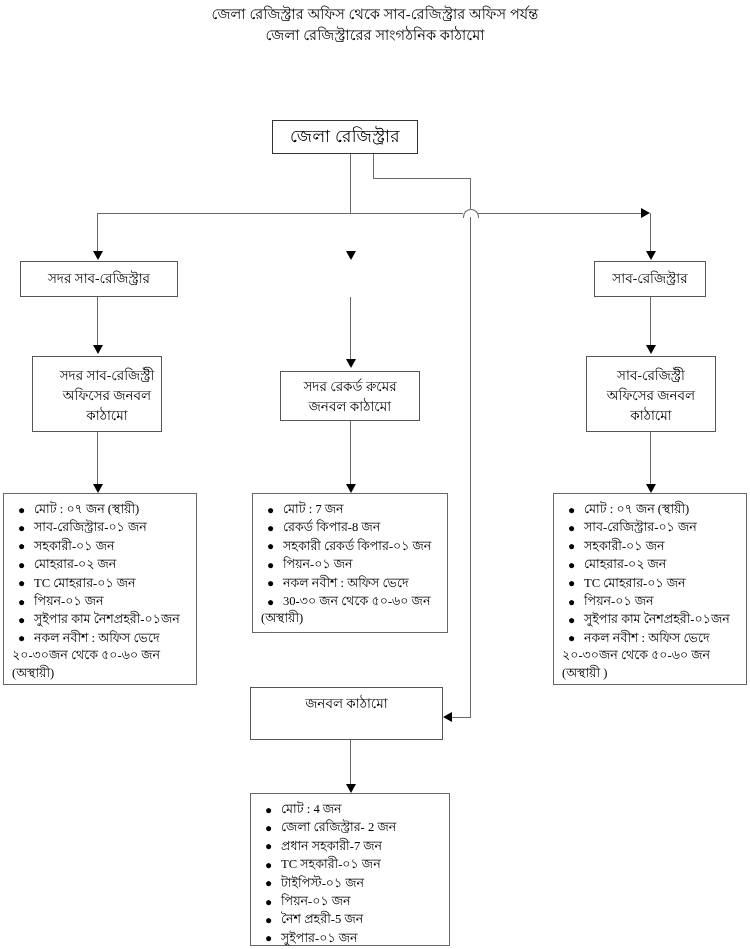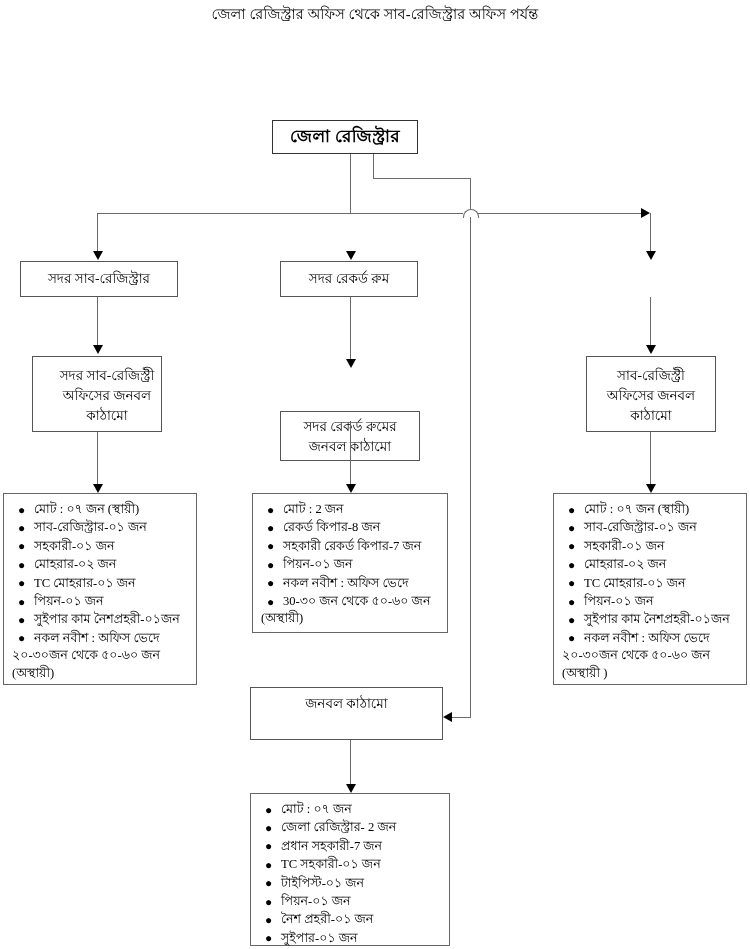--- a/index.html
+++ b/index.html
@@ -45,21 +45,21 @@
     align-items: center;
     justify-content: center;
     text-align: center;
     font-size: 13.5px;
     line-height: 20px;
     padding: 2px 4px;
   }
   .node.root {
     border: 1px solid #333333;
     font-size: 17px;
-    font-weight: bold;
+    font-weight: normal;
     letter-spacing: 0.4px;
   }
   .node .node-text { display: block; width: 100%; }
 
   .listbox {
     position: absolute;
     box-sizing: border-box;
     border: 1px solid #666666;
     background: #ffffff;
     padding: 7px 6px 7px 4px;
@@ -127,20 +127,21 @@
     background: #ffffff;
   }
 </style>
 </head>
 <body>
 
 <div id="chart-root">
 
   <div class="title-block">
     <span class="title-line">জেলা রেজিস্ট্রার অফিস থেকে সাব-রেজিস্ট্রার অফিস পর্যন্ত</span>
+    <span class="title-line">জেলা রেজিস্ট্রারের সাংগঠনিক কাঠামো</span>
   </div>
 
   <div class="node root" style="left:272px; top:120px; width:146px; height:34px;">
     <span class="node-text">জেলা রেজিস্ট্রার</span>
   </div>
 
   <div class="vline" style="left:350px; top:154px; height:60px;"></div>
   <div class="vline" style="left:373px; top:154px; height:24px;"></div>
   <div class="hline" style="left:373px; top:178px; width:97px;"></div>
   <div class="vline" style="left:470px; top:178px; height:31px;"></div>
@@ -155,37 +156,37 @@
 
   <div class="vline" style="left:97px; top:213px; height:38px;"></div>
   <div class="arrow-down" style="left:93px; top:251px;"></div>
   <div class="arrow-down" style="left:346px; top:251px;"></div>
   <div class="vline" style="left:650px; top:213px; height:38px;"></div>
   <div class="arrow-down" style="left:646px; top:251px;"></div>
 
   <div class="node" style="left:20px; top:261px; width:158px; height:36px;">
     <span class="node-text">সদর সাব-রেজিস্ট্রার</span>
   </div>
-  <div class="node" style="left:280px; top:261px; width:138px; height:36px;">
-    <span class="node-text">সদর রেকর্ড রুম</span>
+  <div class="node" style="left:594px; top:261px; width:112px; height:36px;">
+    <span class="node-text">সাব-রেজিস্ট্রার</span>
   </div>
 
   <div class="vline" style="left:97px; top:297px; height:48px;"></div>
   <div class="arrow-down" style="left:93px; top:345px;"></div>
   <div class="vline" style="left:350px; top:297px; height:62px;"></div>
   <div class="arrow-down" style="left:346px; top:359px;"></div>
   <div class="vline" style="left:650px; top:297px; height:48px;"></div>
   <div class="arrow-down" style="left:646px; top:345px;"></div>
 
   <div class="node" style="left:32px; top:356px; width:130px; height:76px; display:block; padding-top:9px;padding-left:24px;">
     <span class="node-text">সদর সাব-রেজিস্ট্রী</span>
     <span class="node-text">অফিসের জনবল</span>
     <span class="node-text">কাঠামো</span>
   </div>
-  <div class="node" style="left:280px; top:371px; width:140px; height:50px; display:block; padding-top:5px;margin-top:40px;">
+  <div class="node" style="left:280px; top:371px; width:140px; height:50px; display:block; padding-top:5px;">
     <span class="node-text">সদর রেকর্ড রুমের</span>
     <span class="node-text">জনবল কাঠামো</span>
   </div>
   <div class="node" style="left:586px; top:356px; width:130px; height:76px; display:block; padding-top:9px;">
     <span class="node-text">সাব-রেজিস্ট্রী</span>
     <span class="node-text">অফিসের জনবল</span>
     <span class="node-text">কাঠামো</span>
   </div>
 
   <div class="vline" style="left:97px; top:432px; height:52px;"></div>
@@ -204,23 +205,23 @@
       <li><span class="bullet">●</span><span>TC মোহরার-০১ জন</span></li>
       <li><span class="bullet">●</span><span>পিয়ন-০১ জন</span></li>
       <li><span class="bullet">●</span><span>সুইপার কাম নৈশপ্রহরী-০১জন</span></li>
       <li><span class="bullet">●</span><span>নকল নবীশ : অফিস ভেদে</span><span class="cont" style="white-space:pre-line; margin-left:-22px;">২০-৩০জন থেকে ৫০-৬০ জন
 (অস্থায়ী)</span></li>
     </ul>
   </div>
 
   <div class="listbox" style="left:252px; top:493px; width:196px; height:140px;">
     <ul>
-      <li><span class="bullet">●</span><span>মোট : 2 জন</span></li>
+      <li><span class="bullet">●</span><span>মোট : 7 জন</span></li>
       <li><span class="bullet">●</span><span>রেকর্ড কিপার-8 জন</span></li>
-      <li><span class="bullet">●</span><span>সহকারী রেকর্ড কিপার-7 জন</span></li>
+      <li><span class="bullet">●</span><span>সহকারী রেকর্ড কিপার-০১ জন</span></li>
       <li><span class="bullet">●</span><span>পিয়ন-০১ জন</span></li>
       <li><span class="bullet">●</span><span>নকল নবীশ : অফিস ভেদে</span></li>
       <li><span class="bullet">●</span><span>30-৩০ জন থেকে ৫০-৬০ জন</span><span class="cont" style="margin-left:-22px;">(অস্থায়ী)</span></li>
     </ul>
   </div>
 
   <div class="listbox" style="left:553px; top:493px; width:194px; height:192px;">
     <ul>
       <li><span class="bullet">●</span><span>মোট : ০৭ জন (স্থায়ী)</span></li>
       <li><span class="bullet">●</span><span>সাব-রেজিস্ট্রার-০১ জন</span></li>
@@ -236,24 +237,24 @@
 
   <div class="node" style="left:250px; top:687px; width:193px; height:53px; display:block; padding-top:6px;">
     <span class="node-text">জনবল কাঠামো</span>
   </div>
 
   <div class="vline" style="left:350px; top:740px; height:44px;"></div>
   <div class="arrow-down" style="left:346px; top:784px;"></div>
 
   <div class="listbox" style="left:250px; top:793px; width:200px; height:153px;">
     <ul>
-      <li><span class="bullet">●</span><span>মোট : ০৭ জন</span></li>
+      <li><span class="bullet">●</span><span>মোট : 4 জন</span></li>
       <li><span class="bullet">●</span><span>জেলা রেজিস্ট্রার- 2 জন</span></li>
       <li><span class="bullet">●</span><span>প্রধান সহকারী-7 জন</span></li>
       <li><span class="bullet">●</span><span>TC সহকারী-০১ জন</span></li>
       <li><span class="bullet">●</span><span>টাইপিস্ট-০১ জন</span></li>
       <li><span class="bullet">●</span><span>পিয়ন-০১ জন</span></li>
-      <li><span class="bullet">●</span><span>নৈশ প্রহরী-০১ জন</span></li>
+      <li><span class="bullet">●</span><span>নৈশ প্রহরী-5 জন</span></li>
       <li><span class="bullet">●</span><span>সুইপার-০১ জন</span></li>
     </ul>
   </div>
 
 </div>
 
 </body></html>

